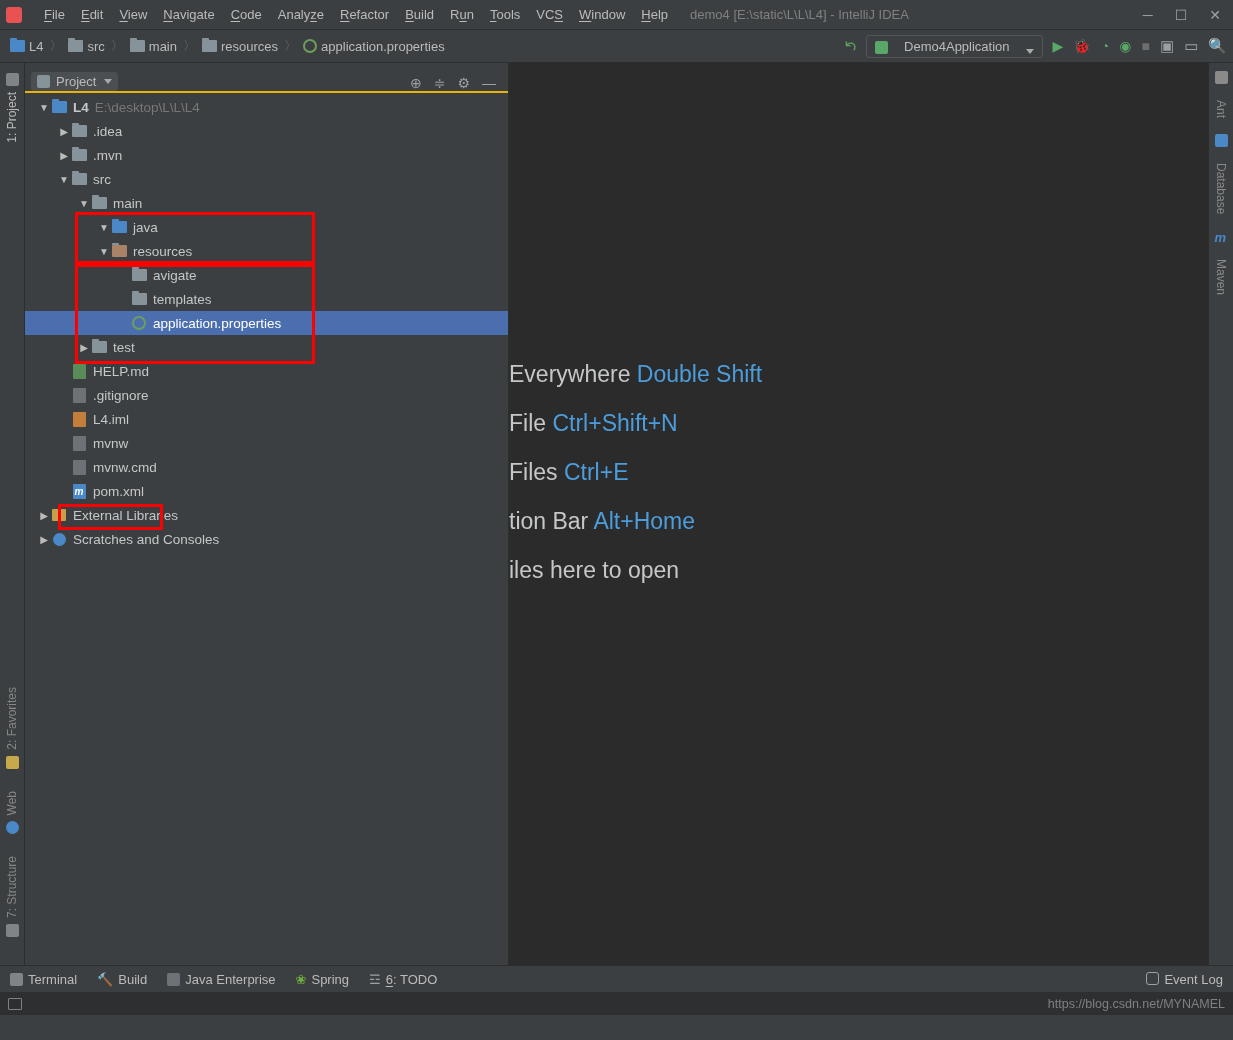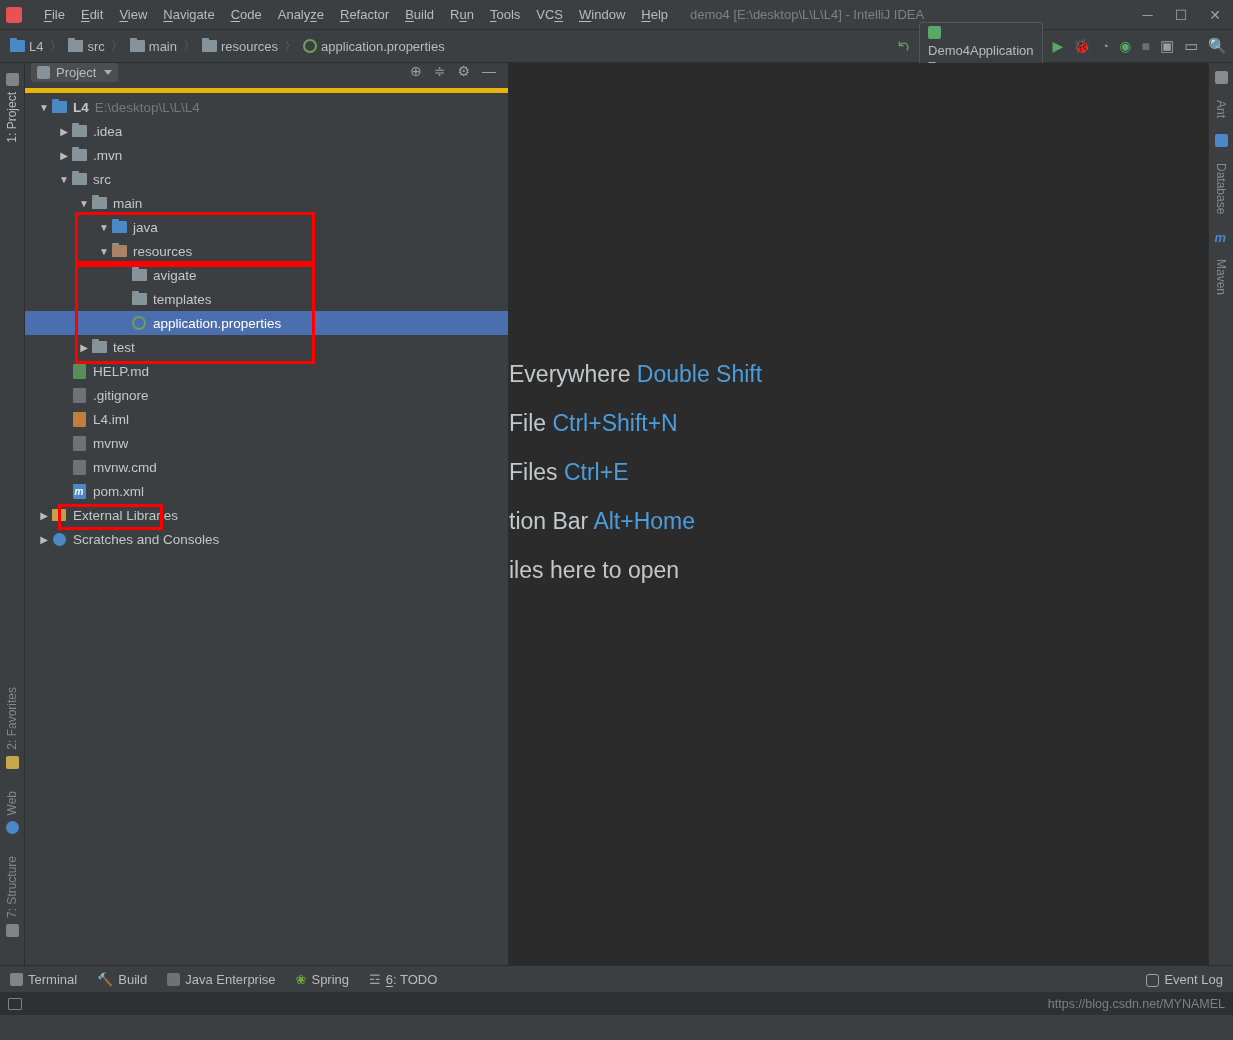--- a/index.html
+++ b/index.html
@@ -15,37 +15,37 @@
 .breadcrumb .crumb { display:flex; align-items:center; padding:2px 4px; gap:4px; }
 .breadcrumb .chev { color:#6e6e6e; margin:0 2px; }
 .folder-ic { width:15px; height:12px; background:#87939a; border-radius:1px; display:inline-block; position:relative; }
 .folder-ic::before { content:""; position:absolute; top:-2px; left:0; width:7px; height:2px; background:#87939a; border-radius:1px 1px 0 0;}
 .folder-ic.blue { background:#4a88c7; }
 .folder-ic.blue::before { background:#4a88c7; }
 .gear-small { width:14px; height:14px; display:inline-block; border:2px solid #6e9e5e; border-radius:50%; position:relative;}
 .toolbar .spacer { flex:1; }
 .toolbar-right { display:flex; align-items:center; gap:10px; }
 .toolbar-right .back-arrow { color:#60a060; font-size:16px; transform:rotate(45deg); }
-.run-config { background:#3c3f41; border:1px solid #555; border-radius:3px; padding:3px 8px; display:flex; align-items:flex-start; gap:4px; font-size:13px; color:#bbbbbb;flex-direction:column; }
+.run-config { background:#3c3f41; border:1px solid #555; border-radius:3px; padding:3px 8px; display:flex; align-items:flex-end; gap:16px; font-size:13px; color:#bbbbbb; }
 .run-config .tri { border-left:4px solid transparent; border-right:4px solid transparent; border-top:5px solid #aaa; }
 .icon-run { color:#59a869; font-size:14px;}
 .icon-bug { color:#59a869; font-size:14px;}
 .icon-cov { color:#59a869; font-size:14px;}
 .icon-prof { color:#59a869; font-size:14px;}
 .icon-stop { color:#6e6e6e; font-size:14px;}
 .icon-gray { color:#9aa0a6; font-size:15px; }
 .main { display:flex; height:902px; position:relative; }
 .left-gutter { width:25px; background:#3c3f41; border-right:1px solid #2b2d2e; display:flex; flex-direction:column; align-items:center; padding-top:10px; gap:22px; }
 .left-gutter .vtext { writing-mode:vertical-rl; transform:rotate(180deg); font-size:12px; color:#bbbbbb; cursor:default; display:flex; align-items:center; gap:4px;}
 .left-gutter .vtext.dim { color:#888; }
 .left-gutter .seg { display:flex; flex-direction:column; align-items:center; gap:6px; }
 .left-gutter .seg-icon { width:13px; height:13px; background:#808488; border-radius:2px; }
 .left-gutter .spacer-v { flex:1;}
 .project-panel { width:484px; background:#3b3f41; border-right:1px solid #2b2d2e; display:flex; flex-direction:column; }
-.panel-header { height:30px; display:flex; align-items:flex-start; background:#3c3f41; padding:0 6px; border-bottom:5px solid #eab308;}
+.panel-header { height:30px; display:flex; align-items:flex-end; background:#3c3f41; padding:0 6px; border-bottom:2px solid #eab308;}
 .panel-header .sel { background:#4b4f51; border-radius:3px; padding:2px 6px; display:flex; align-items:center; gap:6px;}
 .panel-header .tri { border-left:4px solid transparent; border-right:4px solid transparent; border-top:5px solid #aaa; margin-left:2px;}
 .panel-header .spacer { flex:1; }
 .panel-header .hicon { color:#9aa0a6; font-size:14px; padding:0 6px; cursor:default;}
 .panel-header .proj-icon { width:13px; height:13px; background:#87939a; border-radius:2px; display:inline-block;}
 .tree { flex:1; overflow:hidden; position:relative; padding-top:2px; }
 .tree-row { height:24px; display:flex; align-items:center; font-size:13.5px; color:#c5c7c8; position:relative; padding-left:6px; }
 .tree-row.selected { background:#4b6eaf; color:#fff; }
 .tree-row .indent { flex-shrink:0; }
 .tree-row .ar { width:14px; color:#bbbbbb; font-size:11px; flex-shrink:0; text-align:center;}
@@ -66,21 +66,21 @@
 .editor-hints { position:absolute; top:298px; left:0; color:#c5c7c8; font-size:23px; }
 .editor-hints .row { margin-bottom:22px; }
 .editor-hints .row .key { color:#4c9ddc; }
 .right-gutter { width:25px; background:#3c3f41; border-left:1px solid #2b2d2e; display:flex; flex-direction:column; align-items:center; padding-top:8px; gap:16px;}
 .right-gutter .vtext { writing-mode:vertical-rl; font-size:12px; color:#8a8a8a; cursor:default; display:flex; align-items:center; gap:4px;}
 .right-gutter .ricon { width:13px; height:13px; display:inline-block; }
 .bottom-bar { height:27px; background:#3c3f41; border-top:1px solid #2b2d2e; display:flex; align-items:center; padding:0 10px; gap:20px; font-size:13px; color:#bbbbbb;}
 .bottom-bar .bitem { display:flex; align-items:center; gap:5px; cursor:default;}
 .bottom-bar .bicon { width:13px; height:13px; background:#808488; border-radius:2px; display:inline-block;}
 .bottom-bar .spacer { flex:1;}
-.bottom-bar .event-log { display:flex; align-items:flex-end; gap:5px;}
+.bottom-bar .event-log { display:flex; align-items:flex-start; gap:5px;}
 .bottom-bar .bubble { width:13px; height:13px; border:1.5px solid #9aa0a6; border-radius:3px; display:inline-block;}
 .status-bar { height:23px; background:#2d2f30; display:flex; align-items:center; padding:0 8px; font-size:12.5px; color:#7f8080;}
 .status-bar .sicon { width:14px; height:12px; border:1.5px solid #7f8080; border-radius:1px; display:inline-block;}
 .status-bar .spacer { flex:1;}
 u { text-decoration:underline; text-underline-offset:2px;}
 </style>
 </head>
 <body>
 
 <div class="titlebar">
@@ -91,21 +91,21 @@
   <span class="menu-item"><u>N</u>avigate</span>
   <span class="menu-item"><u>C</u>ode</span>
   <span class="menu-item">Analy<u>z</u>e</span>
   <span class="menu-item"><u>R</u>efactor</span>
   <span class="menu-item"><u>B</u>uild</span>
   <span class="menu-item">R<u>u</u>n</span>
   <span class="menu-item"><u>T</u>ools</span>
   <span class="menu-item">VC<u>S</u></span>
   <span class="menu-item"><u>W</u>indow</span>
   <span class="menu-item"><u>H</u>elp</span>
-  <span class="title">demo4 [E:\desktop\L\L\L4] - IntelliJ IDEA</span>
+  <span class="title">demo4 [E:\static\L\L\L4] - IntelliJ IDEA</span>
   <div class="win-controls">
     <span>─</span>
     <span>☐</span>
     <span>✕</span>
   </div>
 </div>
 
 <div class="toolbar">
   <div class="breadcrumb">
     <span class="crumb">

